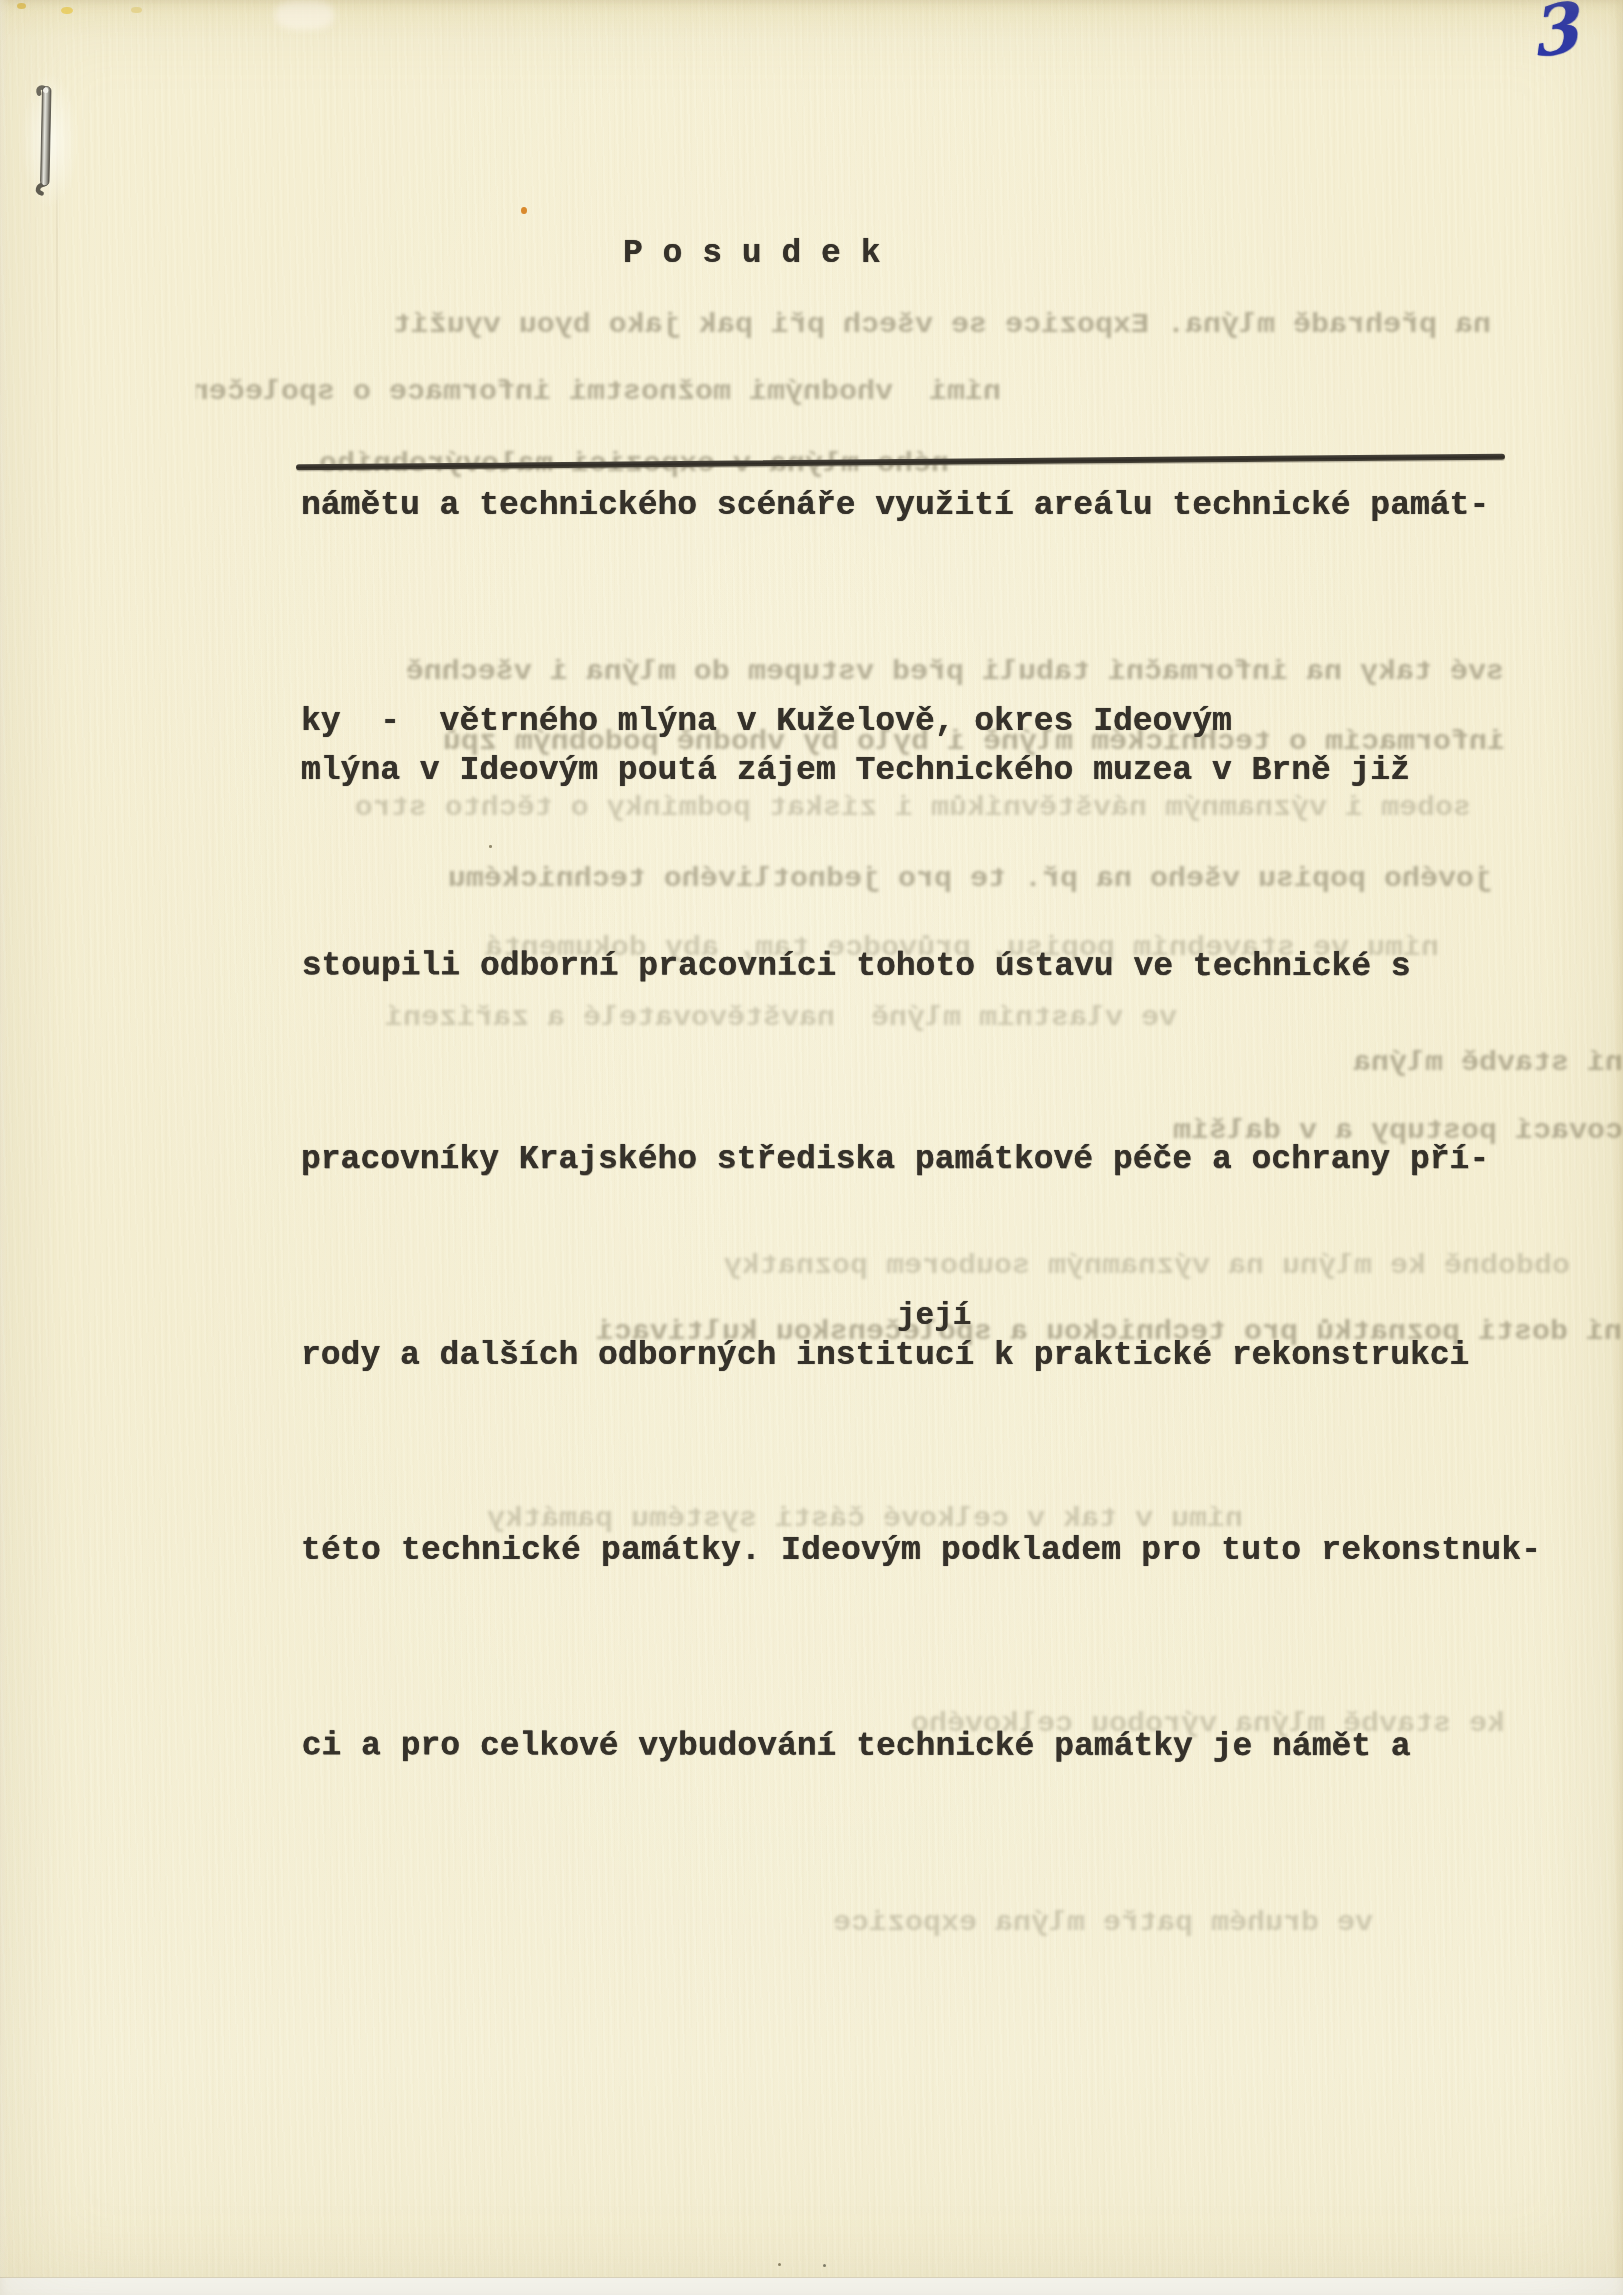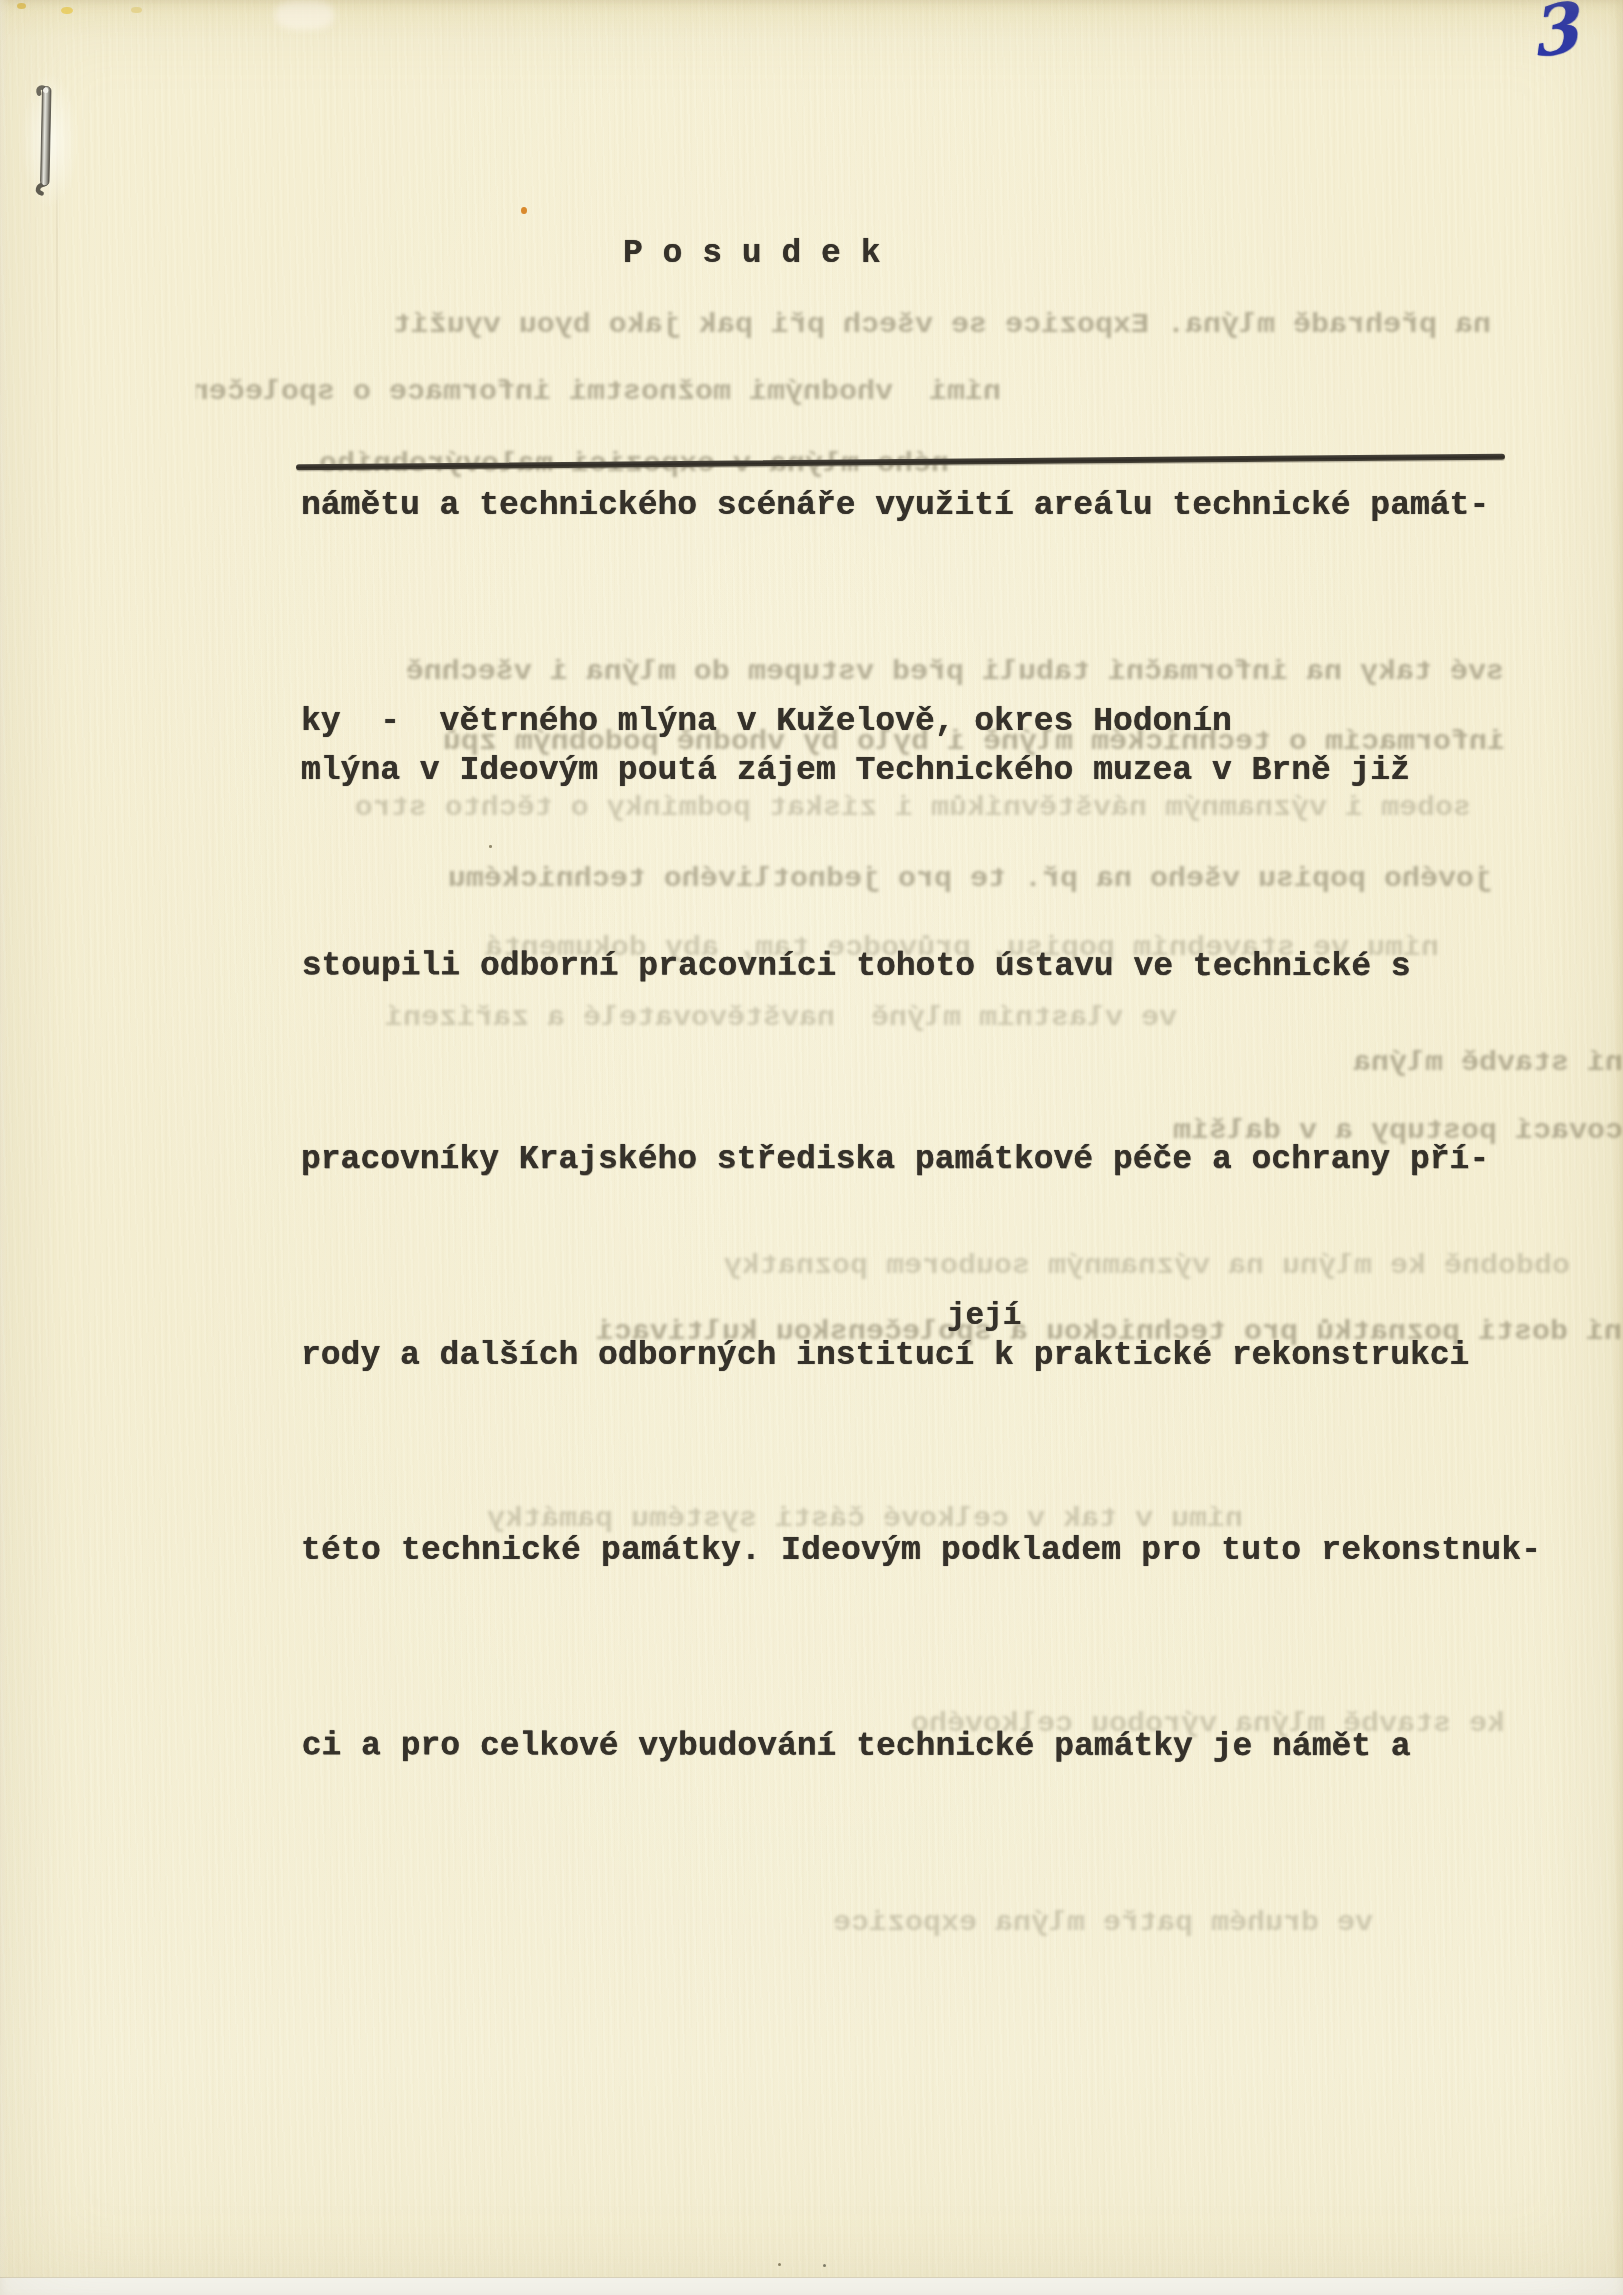--- a/index.html
+++ b/index.html
@@ -50,21 +50,21 @@
     border-radius:3.3px;
     transform:rotate(-0.5deg);
     box-shadow:0 1.3px 0 rgba(70,65,55,.25);
   }
   .bodycol{position:absolute;left:301px;top:608px;font-size:33px;line-height:65px;}
   .tline{height:65px;}
   .tline:nth-child(4n+2){transform:translate(0.7px,0.7px) rotate(0.04deg);}
   .tline:nth-child(4n+3){transform:translateY(-0.7px);}
   .tline:nth-child(5n){letter-spacing:0.2px;}
   .insert{
-    position:absolute;left:947px;top:1299px;font-size:31px;line-height:34px;
+    position:absolute;left:897px;top:1299px;font-size:31px;line-height:34px;
   }
 
   
   .ghost{
     position:absolute;height:37px;overflow:hidden;
     font-size:30px;line-height:34px;font-weight:700;white-space:pre;
     color:rgba(128,120,94,.55);
     filter:blur(1.5px);
     transform:scaleX(-1) scaleY(.93);
     pointer-events:none;
@@ -134,21 +134,21 @@
       <circle cx="21" cy="14" r="4" fill="#f4f4ee"></circle>
     </g>
   </svg>
 
   <div class="pagenum">3</div>
 
   <div class="title typed">P o s u d e k</div>
 
   <div class="subtitle typed">
     <div>námětu a technického scénáře využití areálu technické památ-</div>
-    <div>ky  -  větrného mlýna v Kuželově, okres Hodonín</div>
+    <div>ky  -  větrného mlýna v Kuželově, okres Ideovým</div>
   </div>
 
   <div class="rule"></div>
 
   <div class="bodycol typed">
     <div class="tline">mlýna v Ideovým poutá zájem Technického muzea v Brně již</div>
     <div class="tline">stoupili odborní pracovníci tohoto ústavu ve technické s</div>
     <div class="tline">pracovníky Krajského střediska památkové péče a ochrany pří-</div>
     <div class="tline">rody a dalších odborných institucí k praktické rekonstrukci</div>
     <div class="tline">této technické památky. Ideovým podkladem pro tuto rekonstnuk-</div>

